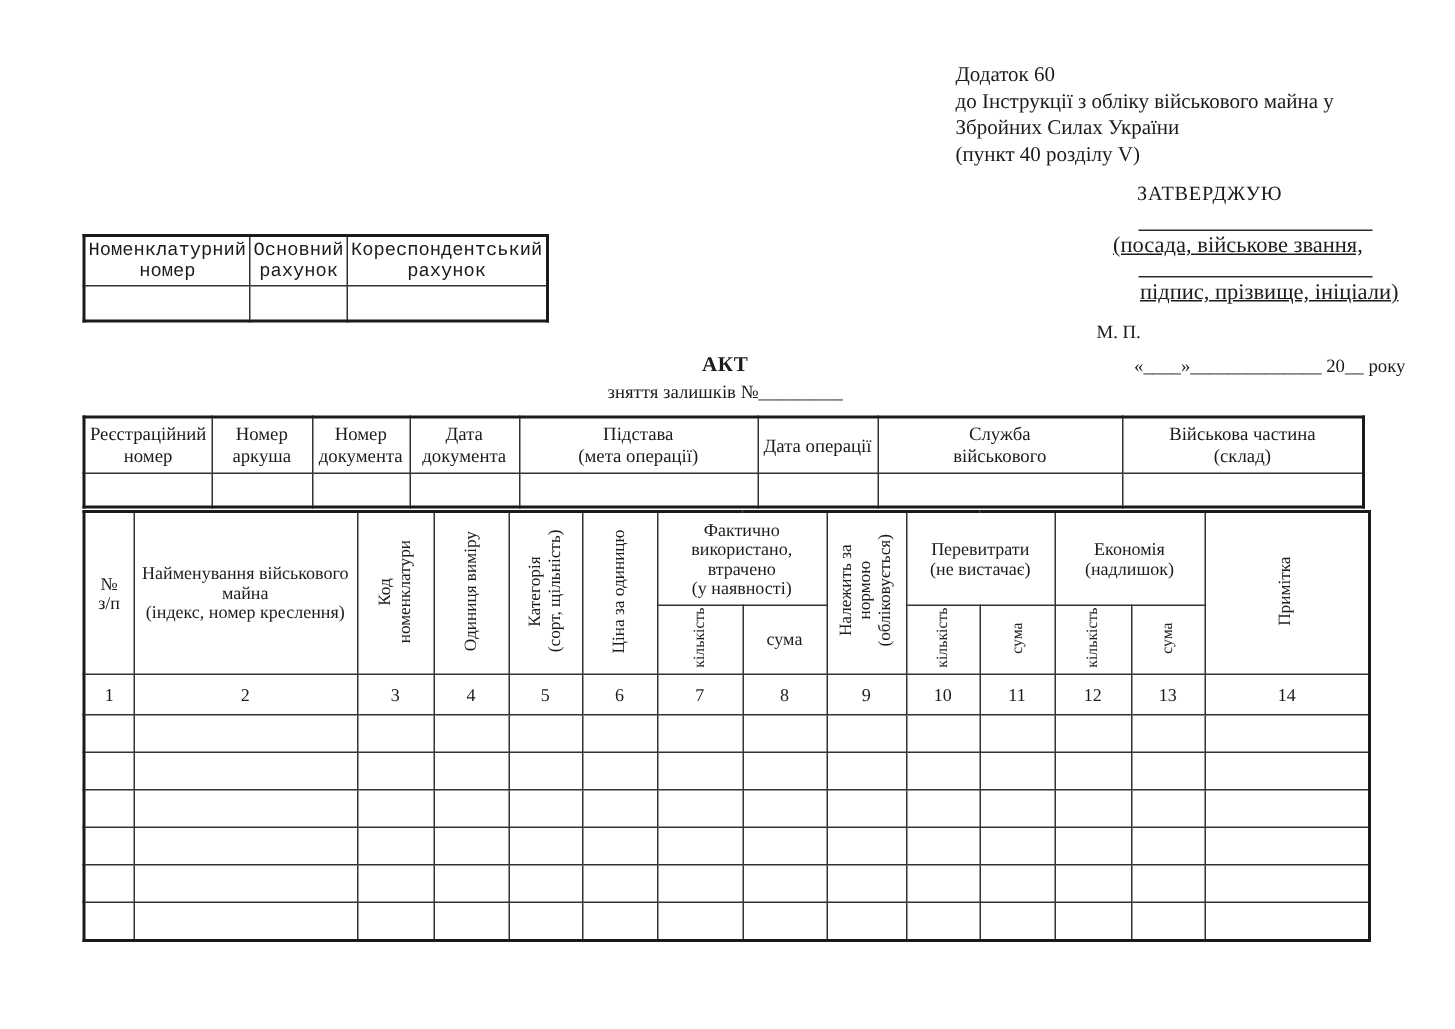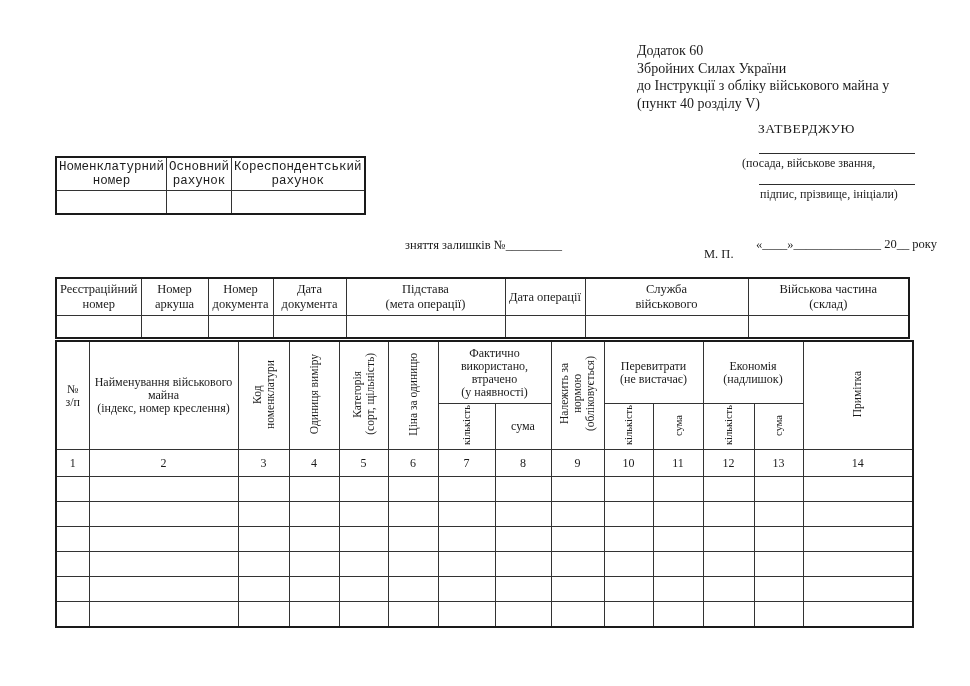--- a/index.html
+++ b/index.html
@@ -11,25 +11,25 @@
   .abs { position: absolute; }
 
   
   .appendix { left: 637px; top: 42px; width: 310px; font-size: 14px; line-height: 17.5px; }
 
   
   .approve-title { left: 758px; top: 121px; font-size: 13.5px; font-weight: normal; letter-spacing: .5px; }
   .sig-line { height: 0; border-top: 1px solid #2d2d2d; width: 156px; left: 759px; }
   .sig-line1 { top: 153px; }
   .sig-line2 { top: 184px; }
-  .caption { font-size: 12px; }
+  .caption { font-size: 15px; text-decoration: underline; }
   .caption1 { left: 742px; top: 156px; }
   .caption2 { left: 760px; top: 187px; }
   .dateline { left: 756px; top: 200px; font-size: 12.5px; margin-top: 37px; }
-  .seal { left: 704px; top: 214px; font-size: 12.5px; margin-top: 33px; }
+  .seal { left: 731px; top: 214px; font-size: 12.5px; }
 
   
   .doc-title-wrap { left: 55px; top: 236px; width: 857px; text-align: center; }
   .doc-title { font-size: 14px; font-weight: bold; letter-spacing: .5px; }
   .doc-subtitle { font-size: 12.5px; margin-top: 2px; }
 
   
   table.doc-table { border-collapse: collapse; table-layout: fixed; border: 2px solid #1a1a1a; background: #fff; }
   table.doc-table td { border: 1px solid #333; padding: 0 2px; text-align: center; vertical-align: middle; overflow: hidden; }
   .pre { white-space: pre-line; }
@@ -62,22 +62,22 @@
   }
   .vt-sub { font-size: 10.5px; max-height: 44px; }
 </style>
 </head>
 <body>
 
 <div class="page">
 
   <div class="abs appendix">
     <div>Додаток 60</div>
+    <div>до Інструкції з обліку військового майна у</div>
     <div>Збройних Силах України</div>
-    <div>до Інструкції з обліку військового майна у</div>
     <div>(пункт 40 розділу V)</div>
   </div>
 
   <div class="abs approve-title">ЗАТВЕРДЖУЮ</div>
   <div class="abs sig-line sig-line1"></div>
   <div class="abs caption caption1">(посада, військове звання,</div>
   <div class="abs sig-line sig-line2"></div>
   <div class="abs caption caption2">підпис, прізвище, ініціали)</div>
   <div class="abs dateline">«____»______________ 20__ року</div>
   <div class="abs seal">М. П.</div>
@@ -99,20 +99,21 @@
     </tr>
     <tr class="blank">
       <td></td>
       <td></td>
       <td></td>
     </tr>
   </tbody>
     </table>
 
   <div class="abs doc-title-wrap">
+    <div class="doc-title">АКТ</div>
     <div class="doc-subtitle">зняття залишків №_________</div>
   </div>
 
   <table class="abs doc-table reg-table">
     <colgroup>
       <col style="width:85px">
         <col style="width:67px">
         <col style="width:65px">
         <col style="width:73px">
       <col style="width:159px">

